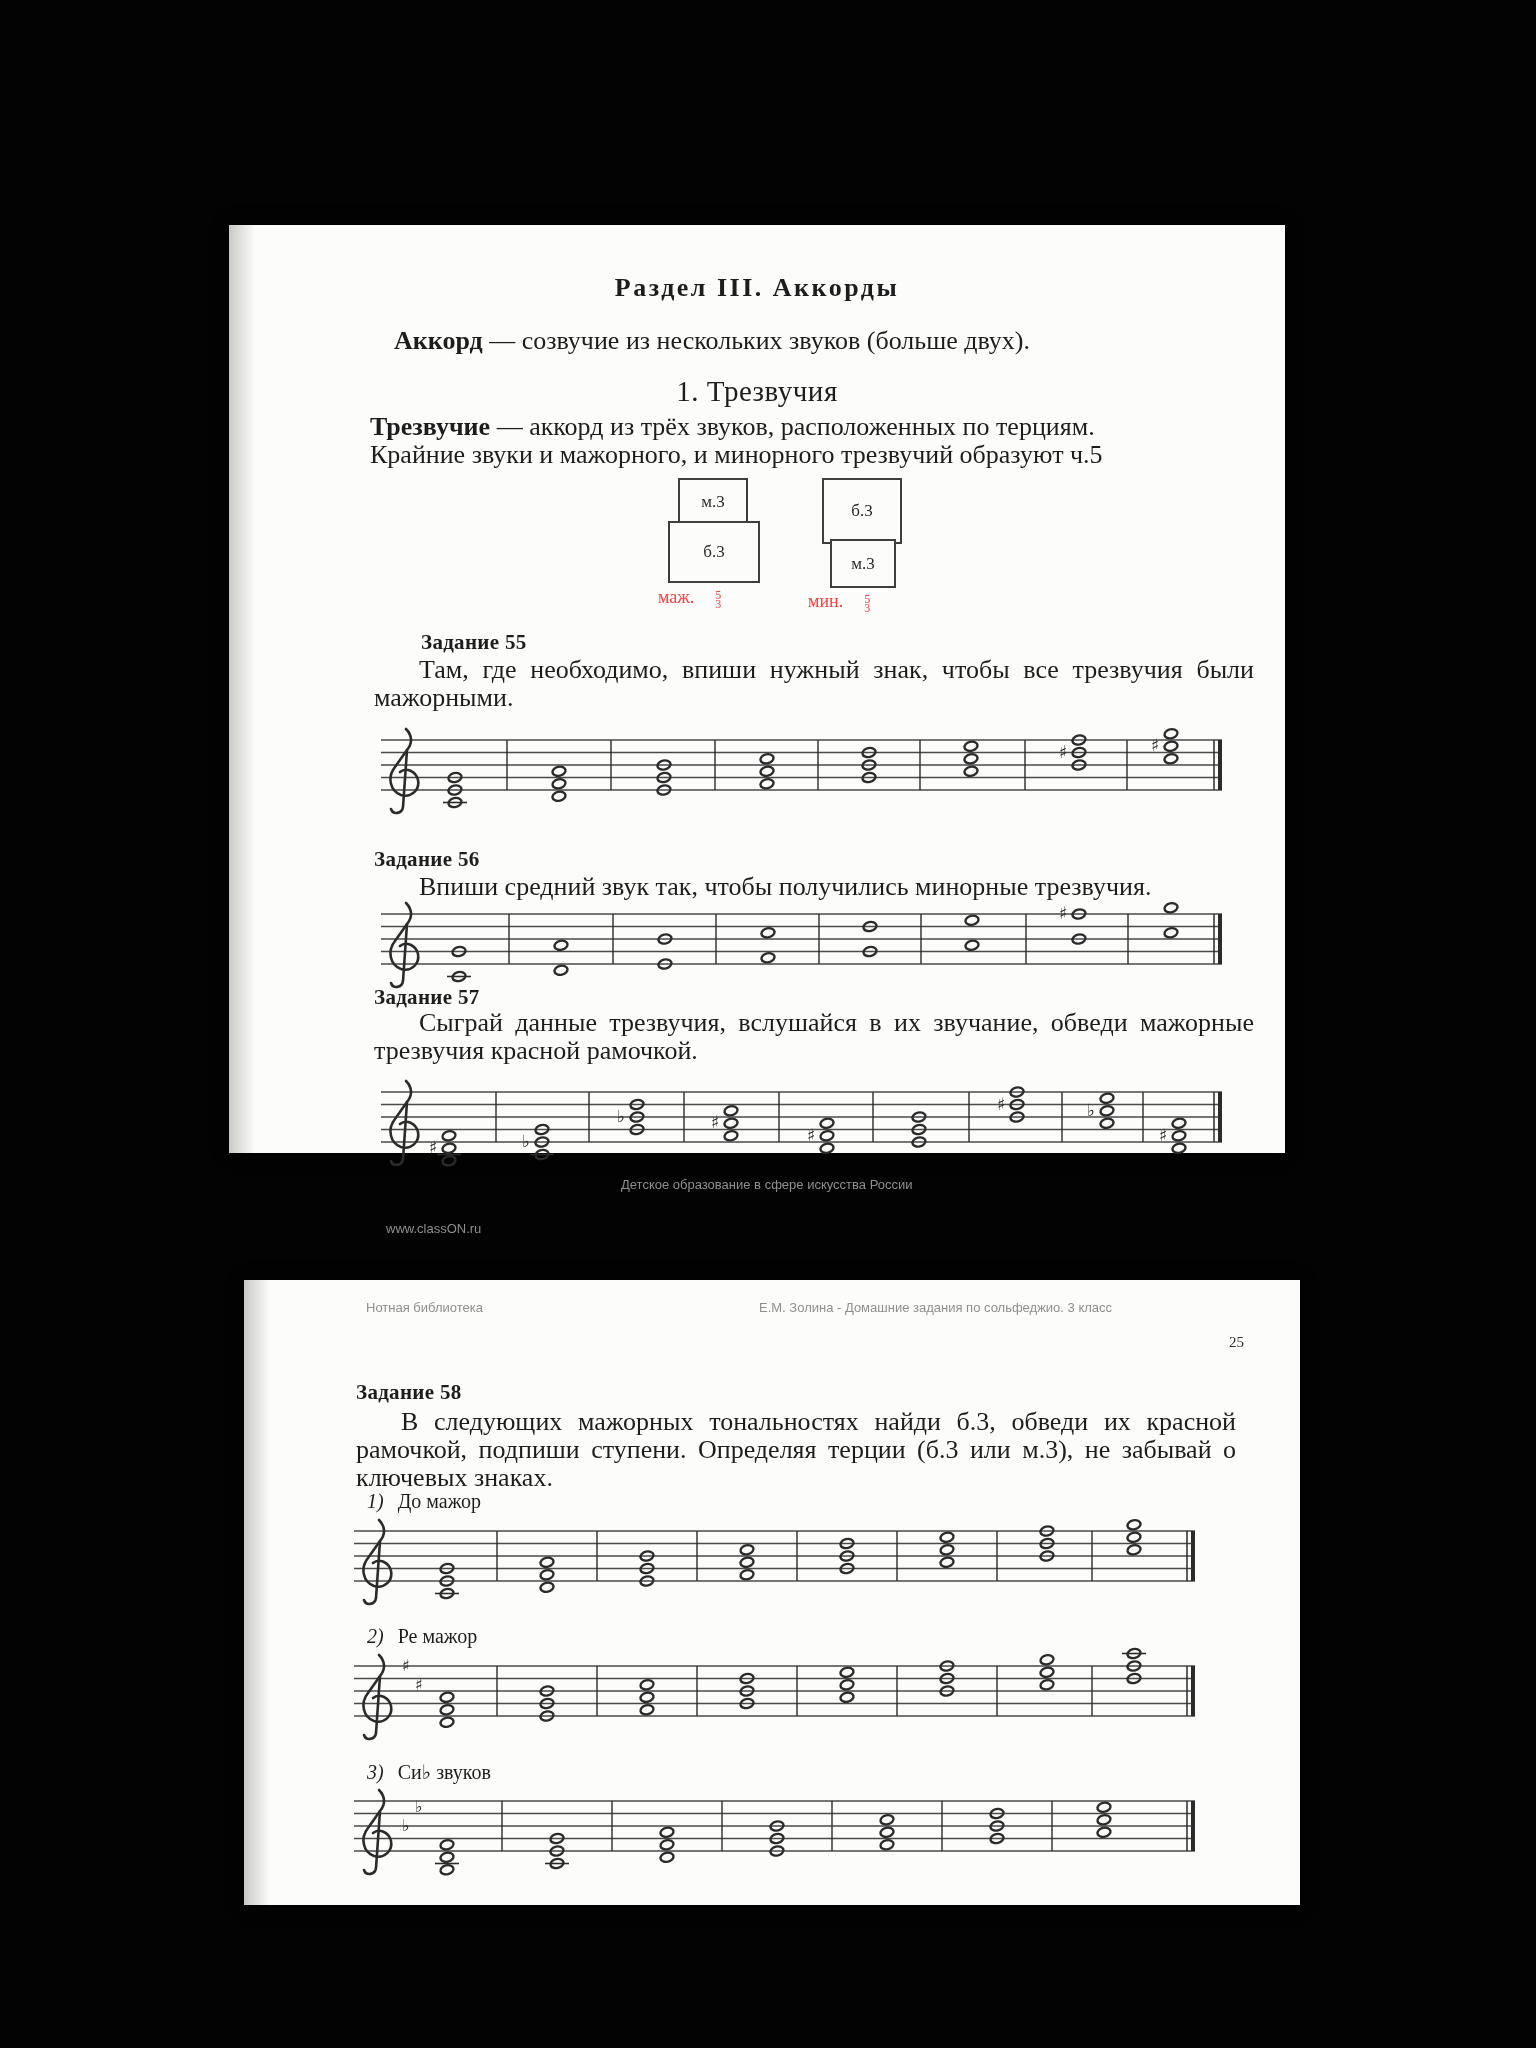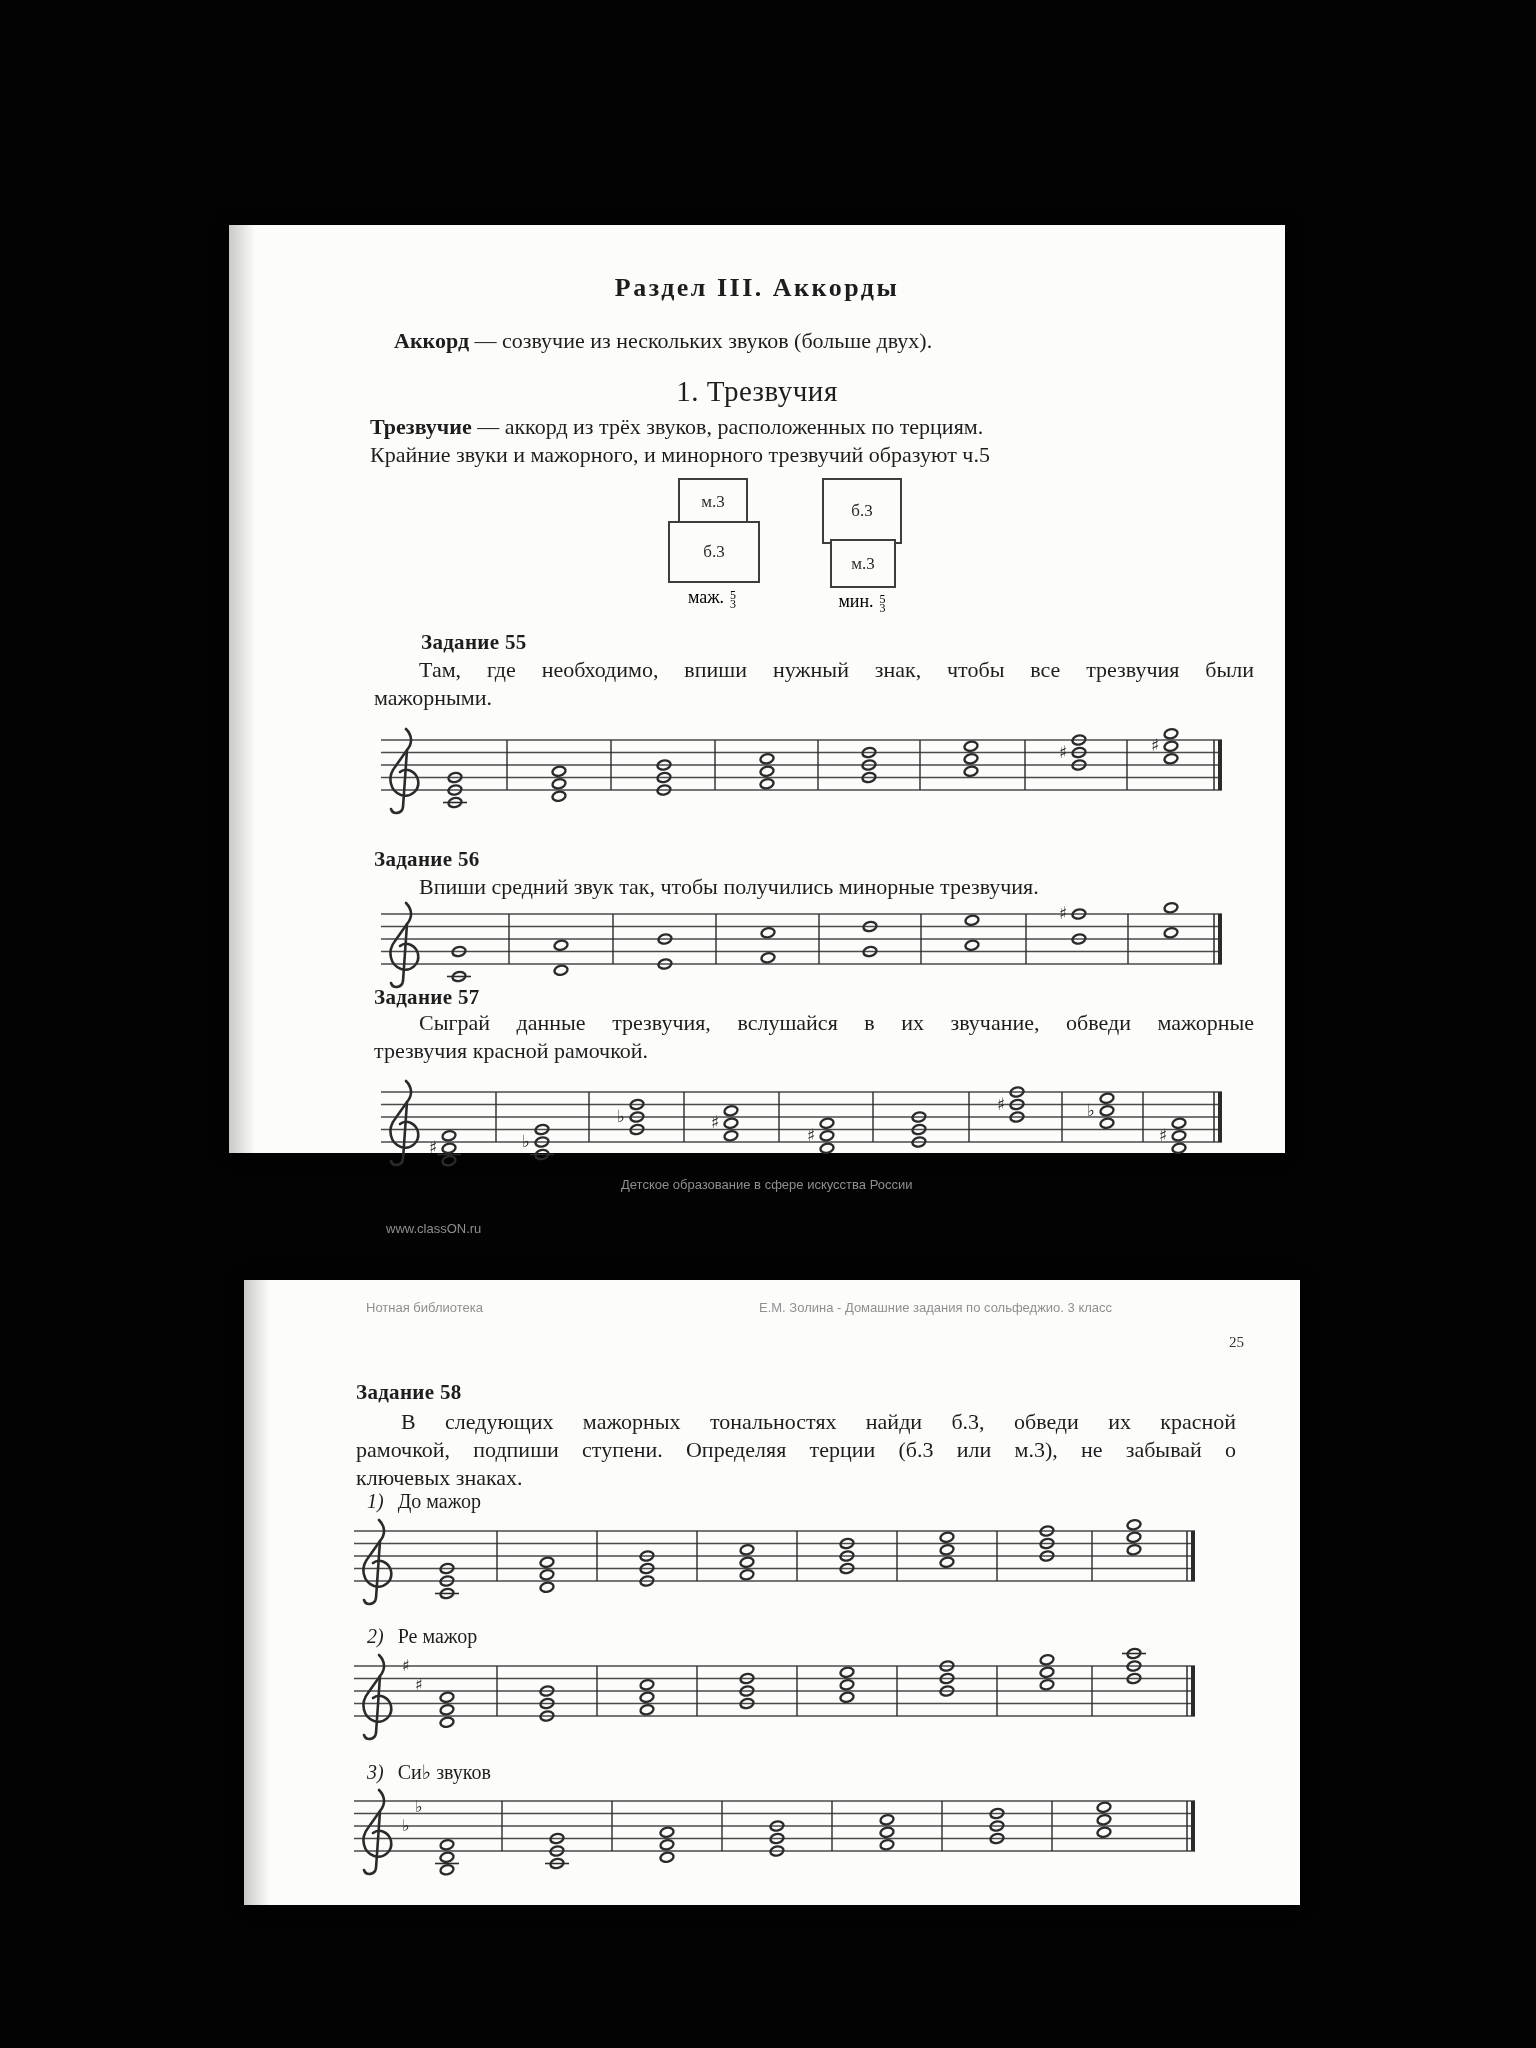--- a/index.html
+++ b/index.html
@@ -16,29 +16,29 @@
   }
   .page::before{ 
     content:"";position:absolute;left:0;top:0;bottom:0;width:26px;
     background:linear-gradient(90deg,#c9c9c6,rgba(252,252,250,0));
     pointer-events:none;
   }
   .abs{position:absolute;}
   .title{font-size:26px;font-weight:bold;letter-spacing:2.5px;text-align:center;width:100%;}
   .h2{font-size:29px;font-weight:normal;letter-spacing:.5px;text-align:center;width:100%;}
   .taskh{font-size:21px;font-weight:bold;letter-spacing:.3px;}
-  .body-line{font-size:22px;line-height:28px;white-space:nowrap;}
+  .body-line{font-size:26px;line-height:28px;white-space:nowrap;}
   .jline{width:880px;text-align:justify;text-align-last:justify;white-space:normal;}
   .lead{font-weight:bold;}
   .ibox{
     border:2px solid #3e3e3e;background:#fcfcfa;
     display:flex;align-items:center;justify-content:center;
     font-size:17px;color:#2a2a2a;
   }
-  .figlabel{font-size:18px;color:#000000;display:flex;align-items:center;justify-content:center;gap:6px;}
+  .figlabel{font-size:18px;color:#ef4444;display:flex;align-items:center;justify-content:flex-start;gap:21px;}
   .figpair{display:inline-flex;flex-direction:column;align-items:center;line-height:9px;font-size:12px;transform:translateY(2px);}
   .smallgray{font-family:"Liberation Sans", sans-serif;font-size:13px;color:#8f8f8f;white-space:nowrap;}
   .pagenum{font-size:15px;color:#333;}
   .exlabel{font-size:20px;white-space:nowrap;}
   .exnum{font-style:italic;margin-right:14px;}
   svg{display:block;}
 </style>
 </head>
 <body>
 

